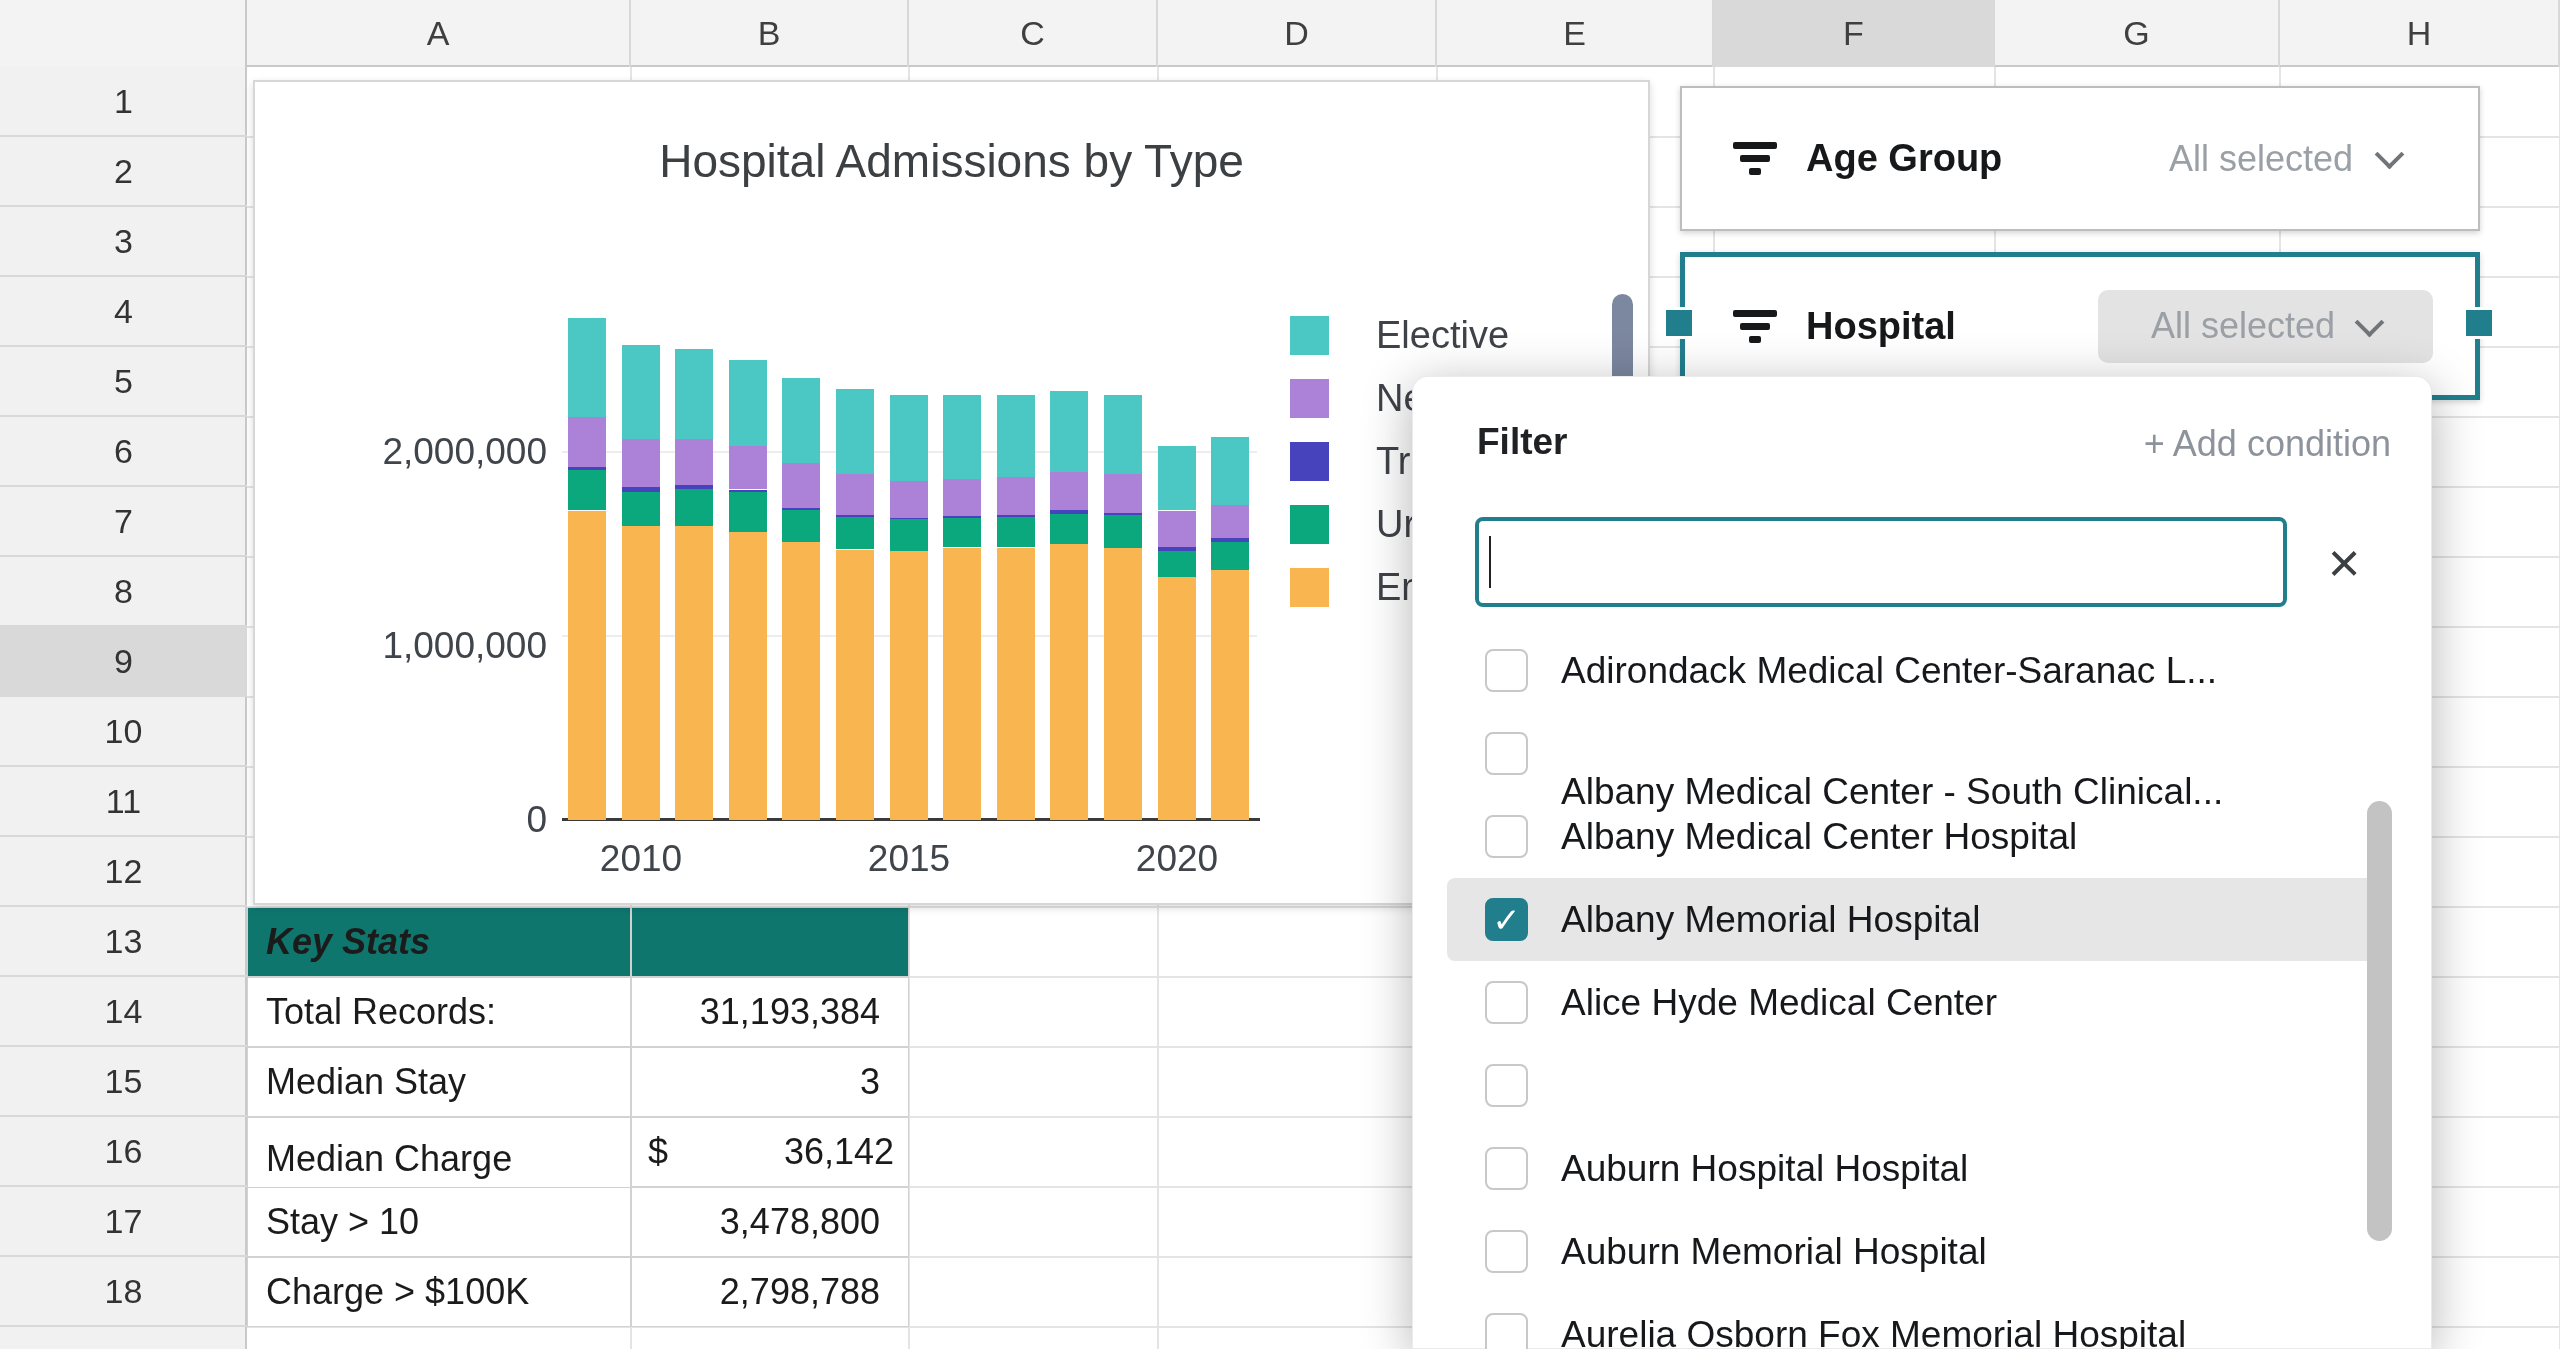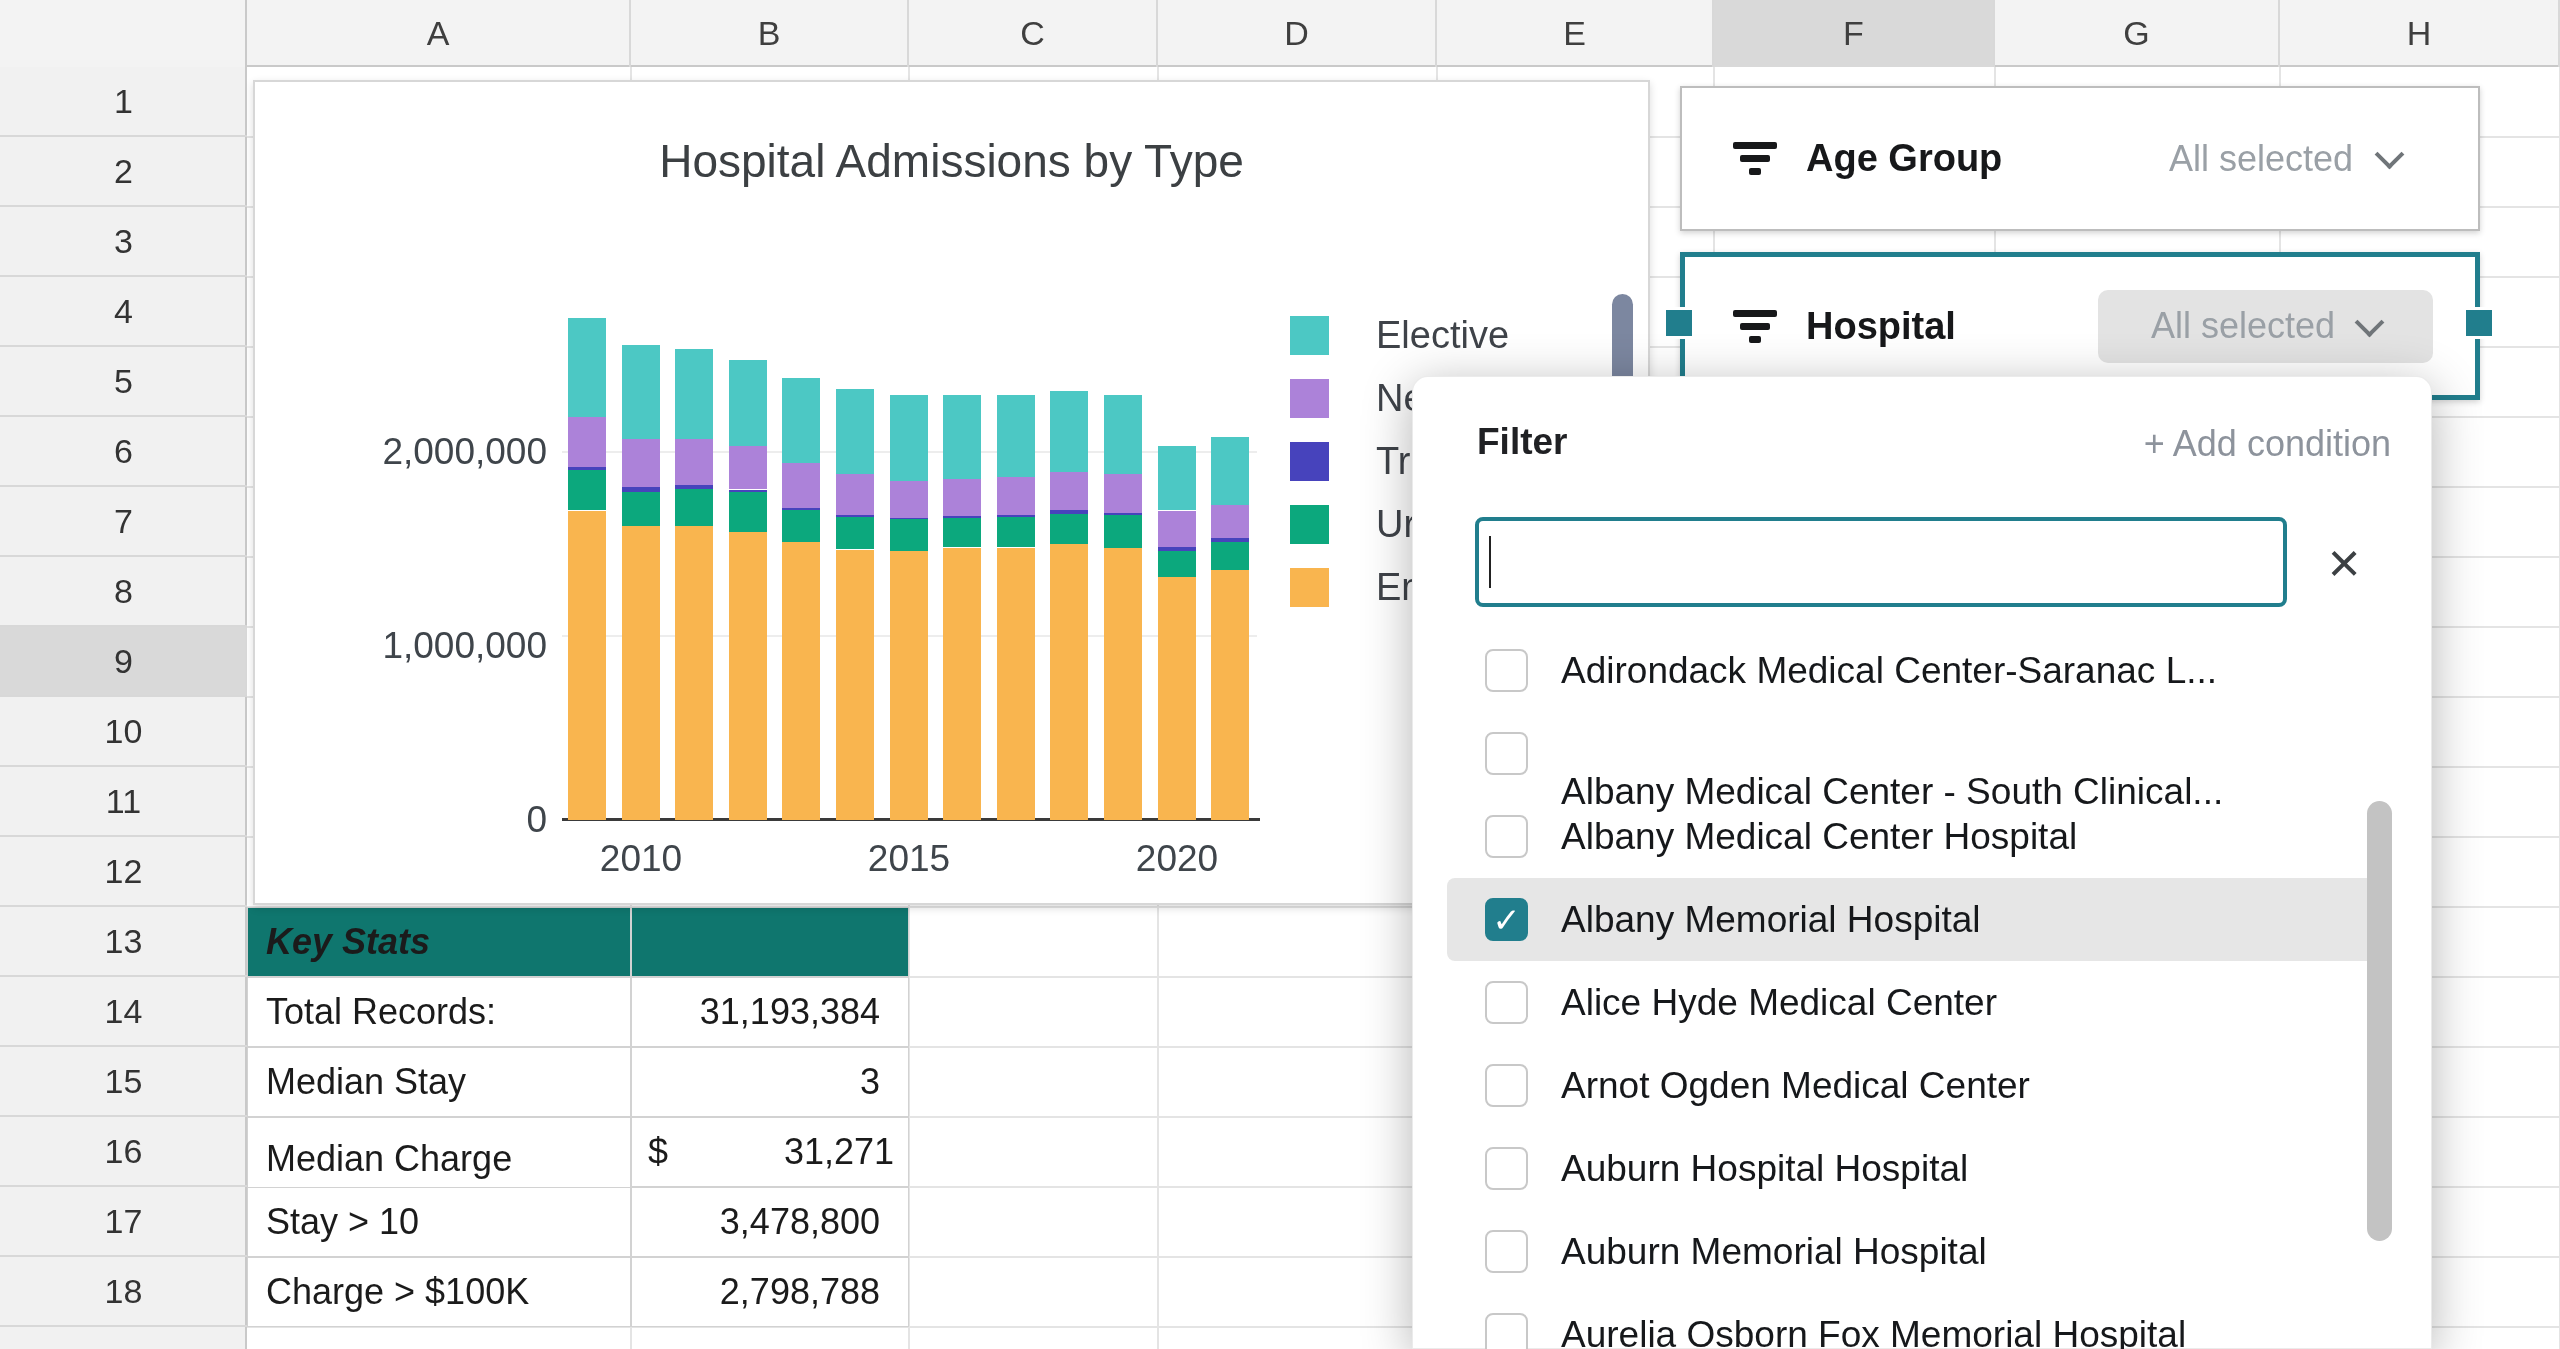--- a/index.html
+++ b/index.html
@@ -142,21 +142,21 @@
   <div id="key-stats">
       <div class="abs ks-cell ks-head ks-label" style="left: 247px; top: 907px; width: 384px; height: 70px;">Key Stats</div>
       <div class="abs ks-cell ks-head" style="left: 631px; top: 907px; width: 278px; height: 70px;"></div>
       <div class="abs ks-cell ks-label" style="left: 247px; top: 977px; width: 384px; height: 70px;">Total Records:</div>
       <div class="abs ks-cell ks-value" style="left: 631px; top: 977px; width: 278px; height: 70px;">31,193,384</div>
       <div class="abs ks-cell ks-label" style="left: 247px; top: 1047px; width: 384px; height: 70px;">Median Stay</div>
       <div class="abs ks-cell ks-value" style="left: 631px; top: 1047px; width: 278px; height: 70px;">3</div>
       <div class="abs ks-cell ks-label" style="left: 247px; top: 1117px; width: 384px; height: 84px;">Median Charge</div>
       <div class="abs ks-cell ks-currency" style="left: 631px; top: 1117px; width: 278px; height: 70px;">
         <div>$</div>
-        <div>31,271</div>
+        <div>36,142</div>
       </div>
       <div class="abs ks-cell ks-label" style="left: 247px; top: 1187px; width: 384px; height: 70px;">Stay &gt; 10</div>
       <div class="abs ks-cell ks-value" style="left: 631px; top: 1187px; width: 278px; height: 70px;">3,478,800</div>
       <div class="abs ks-cell ks-label" style="left: 247px; top: 1257px; width: 384px; height: 70px;">Charge &gt; $100K</div>
       <div class="abs ks-cell ks-value" style="left: 631px; top: 1257px; width: 278px; height: 70px;">2,798,788</div>
     </div>
 
   <div id="chart-card" class="abs">
     <div id="chart-title" class="abs">Hospital Admissions by Type</div>
     <div id="chart-plot">
@@ -312,21 +312,20 @@
           <div class="abs row-highlight" style="top: 0px; height: 83px;"></div>
           <div class="abs checkbox checked" style="top: 20px;">✓</div>
           <div class="abs item-label" style="top: 50%; transform: translateY(-50%);">Albany Memorial Hospital</div>
         </div>
         <div class="abs list-row" style="top: 584px;">
           <div class="abs checkbox" style="top: 20px;"></div>
           <div class="abs item-label" style="top: 50%; transform: translateY(-50%);">Alice Hyde Medical Center</div>
         </div>
         <div class="abs list-row" style="top: 667px;">
           <div class="abs checkbox" style="top: 20px;"></div>
-          <div class="abs item-label" style="top: 50%; transform: translateY(-50%);">Arnot Ogden Medical Center</div>
         </div>
         <div class="abs list-row" style="top: 750px;">
           <div class="abs checkbox" style="top: 20px;"></div>
           <div class="abs item-label" style="top: 50%; transform: translateY(-50%);">Auburn Hospital Hospital</div>
         </div>
         <div class="abs list-row" style="top: 833px;">
           <div class="abs checkbox" style="top: 20px;"></div>
           <div class="abs item-label" style="top: 50%; transform: translateY(-50%);">Auburn Memorial Hospital</div>
         </div>
         <div class="abs list-row" style="top: 916px;">

